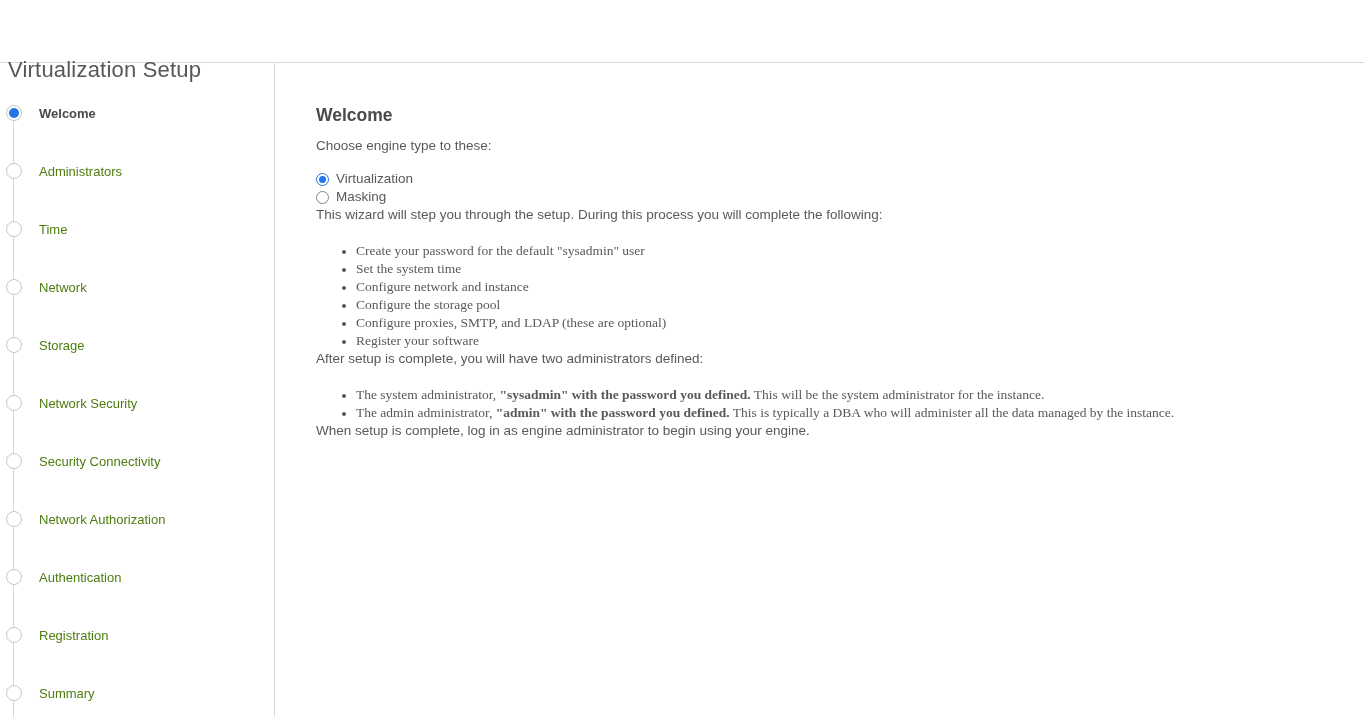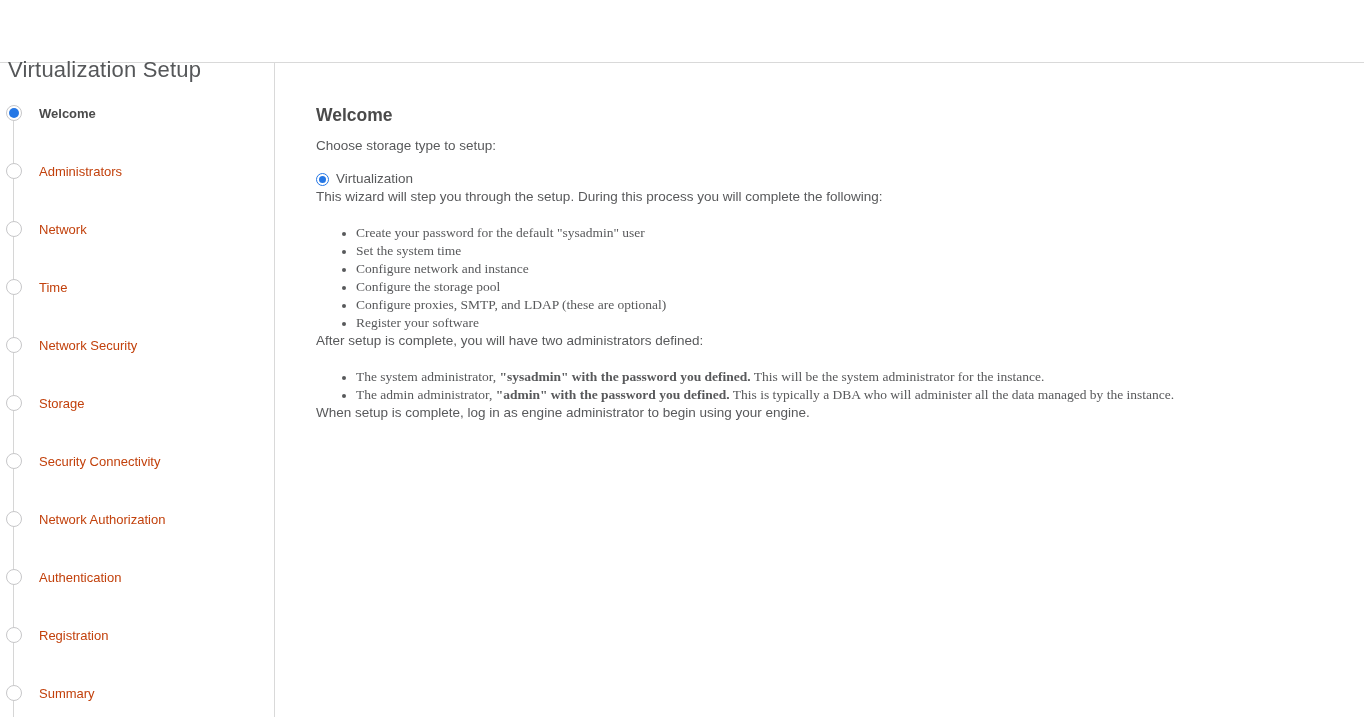--- a/index.html
+++ b/index.html
@@ -17,21 +17,21 @@
   .sidebar::before { content:""; position:absolute; left:13px; top:50px; bottom:0;
     width:1px; background:#d6d6d6; }
   .step { display:flex; align-items:center; height:58px; padding-left:6px;
     cursor:pointer; position:relative; }
   .dot { width:16px; height:16px; border:1px solid #c7c7c9; border-radius:50%;
     background:#fff; position:relative; z-index:1; display:flex; align-items:center;
     justify-content:center; margin-right:17px; flex-shrink:0; }
   .dot-inner { display:none; }
   .dot.active .dot-inner { display:block; width:10px; height:10px; border-radius:50%;
     background:#2577e5; }
-  .step-label { font-size:13px; color:#c2410c; }
+  .step-label { font-size:13px; color:#4d7c0f; }
   .step-label.active { font-weight:bold; color:#4a4a4a; }
 
   
   .main { flex:1; padding:42px 30px 0 41px; }
   .main-heading { font-size:17.5px; font-weight:bold; color:#4a4a4a; margin-bottom:11px; }
   .text { font-size:13.5px; color:#58595b; line-height:18px; }
   .choose { margin-bottom:15px; }
   .radio-row { display:flex; align-items:center; height:18px; cursor:pointer; }
   .radio { width:13px; height:13px; border-radius:50%; border:1px solid #86868b;
     background:#fff; display:flex; align-items:center; justify-content:center;
@@ -64,36 +64,36 @@
       <span class="step-label active">Welcome</span>
     </div>
 
     <div class="step">
       <span class="dot"></span>
       <span class="step-label">Administrators</span>
     </div>
 
     <div class="step">
       <span class="dot"></span>
+      <span class="step-label">Time</span>
+    </div>
+
+    <div class="step">
+      <span class="dot"></span>
       <span class="step-label">Network</span>
     </div>
 
     <div class="step">
       <span class="dot"></span>
-      <span class="step-label">Time</span>
+      <span class="step-label">Storage</span>
     </div>
 
     <div class="step">
       <span class="dot"></span>
       <span class="step-label">Network Security</span>
-    </div>
-
-    <div class="step">
-      <span class="dot"></span>
-      <span class="step-label">Storage</span>
     </div>
 
     <div class="step">
       <span class="dot"></span>
       <span class="step-label">Security Connectivity</span>
     </div>
 
     <div class="step">
       <span class="dot"></span>
       <span class="step-label">Network Authorization</span>
@@ -113,28 +113,32 @@
       <span class="dot"></span>
       <span class="step-label">Summary</span>
     </div>
 
   </div>
 
   <div class="main">
 
     <div class="main-heading">Welcome</div>
 
-    <div class="text choose">Choose storage type to setup:</div>
+    <div class="text choose">Choose engine type to these:</div>
 
     <div>
       <label class="radio-row">
         <span class="radio selected">
             <span class="radio-dot"></span>
           </span>
         <span class="text">Virtualization</span>
+      </label>
+      <label class="radio-row">
+        <span class="radio"></span>
+        <span class="text">Masking</span>
       </label>
     </div>
 
     <div class="text para">This wizard will step you through the setup. During this process you will complete the following:</div>
 
     <ul class="bullets">
       <li>Create your password for the default "sysadmin" user</li>
       <li>Set the system time</li>
       <li>Configure network and instance</li>
       <li>Configure the storage pool</li>

